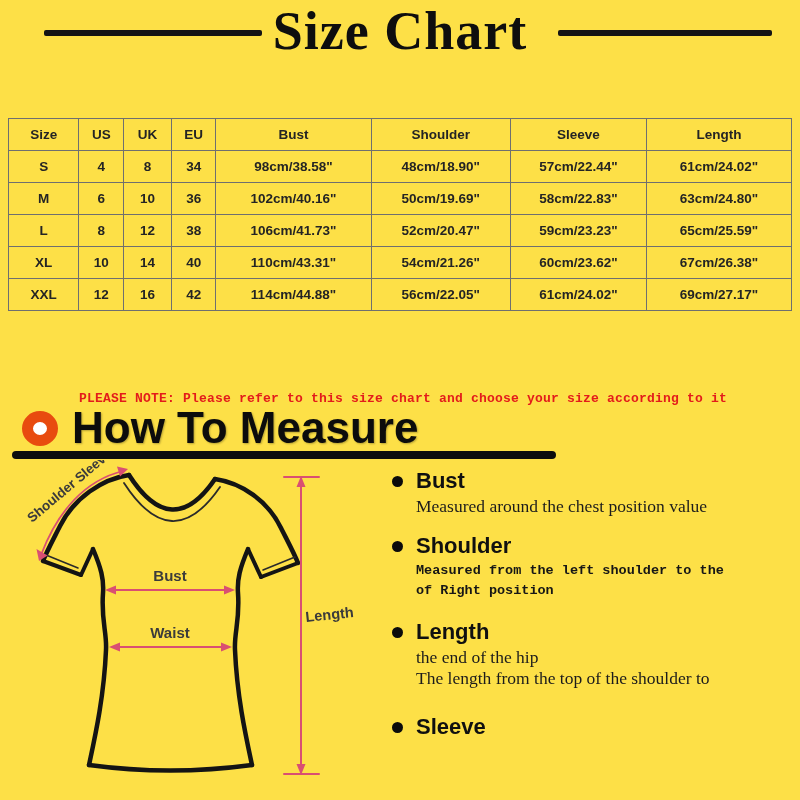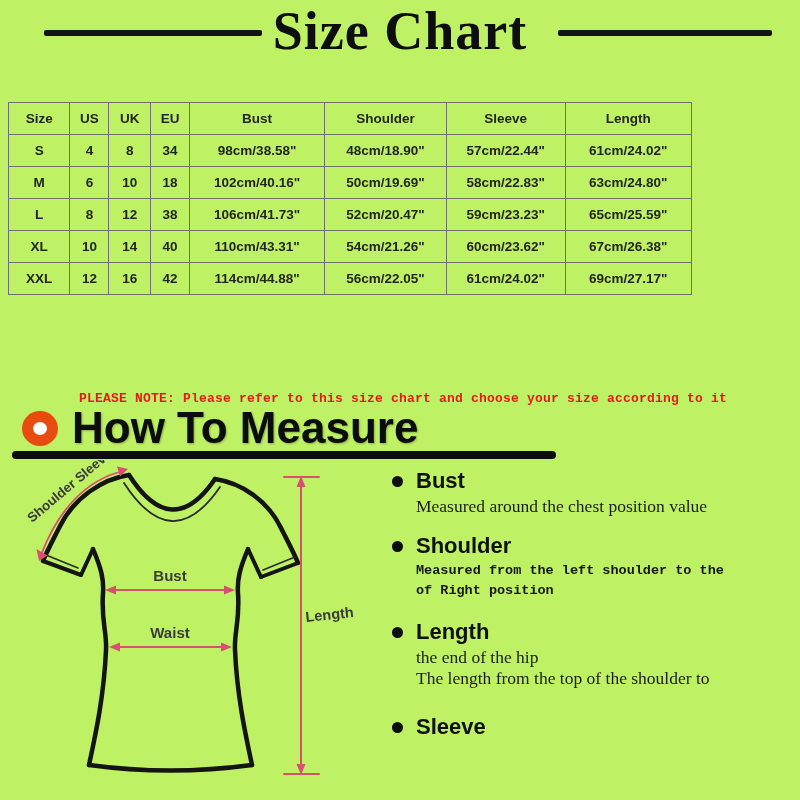--- a/index.html
+++ b/index.html
@@ -1,33 +1,33 @@
 <!DOCTYPE html>
 <html style="--accent-ring: #e84b0f; --note-red: #e31b1b; --arrow-pink: #d94f72; --outline: #141414;"><head>
 <meta charset="utf-8">
 <style>
   html,body { margin:0; padding:0; background:#fff; }
   .canvas {
-    position:relative; width:800px; height:800px; background:#bef264;
+    position:relative; width:800px; height:800px; background:#fde047;
     font-family:"Liberation Sans", sans-serif; overflow:hidden;
   }
 
   
   .page-title {
     position:absolute; left:0; right:0; top:0; text-align:center;
     font-family:"Liberation Serif", serif; font-weight:700;
     font-size:54px; color:#0e0e0e; letter-spacing:1px;
   }
   .title-line { position:absolute; top:30px; height:6px; background:#141414; border-radius:2px; }
   .title-line.left  { left:44px;  width:218px; }
   .title-line.right { left:558px; width:214px; }
 
   
   .size-table {
-    position:absolute; left:8px; top:102px; width:684px;
+    position:absolute; left:8px; top:118px; width:784px;
     border-collapse:collapse; table-layout:fixed;
   }
   .size-table th, .size-table td {
     border:1px solid #6f6f6f; text-align:center; vertical-align:middle;
     font:700 13.5px "Liberation Sans", sans-serif; color:#242424;
     height:31px; padding:0; overflow:hidden; white-space:nowrap;
   }
   col.w0{width:9.0%} col.w1{width:5.7%} col.w2{width:6.1%} col.w3{width:5.7%}
   col.w4{width:19.8%} col.w5{width:17.8%} col.w6{width:17.4%} col.w7{width:18.5%}
 
@@ -116,21 +116,21 @@
           <td>34</td>
           <td>98cm/38.58"</td>
           <td>48cm/18.90"</td>
           <td>57cm/22.44"</td>
           <td>61cm/24.02"</td>
         </tr>
         <tr>
           <td>M</td>
           <td>6</td>
           <td>10</td>
-          <td>18</td>
+          <td>36</td>
           <td>102cm/40.16"</td>
           <td>50cm/19.69"</td>
           <td>58cm/22.83"</td>
           <td>63cm/24.80"</td>
         </tr>
         <tr>
           <td>L</td>
           <td>8</td>
           <td>12</td>
           <td>38</td>

